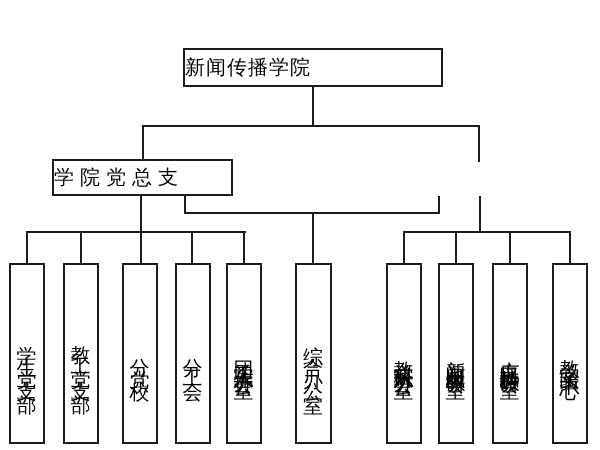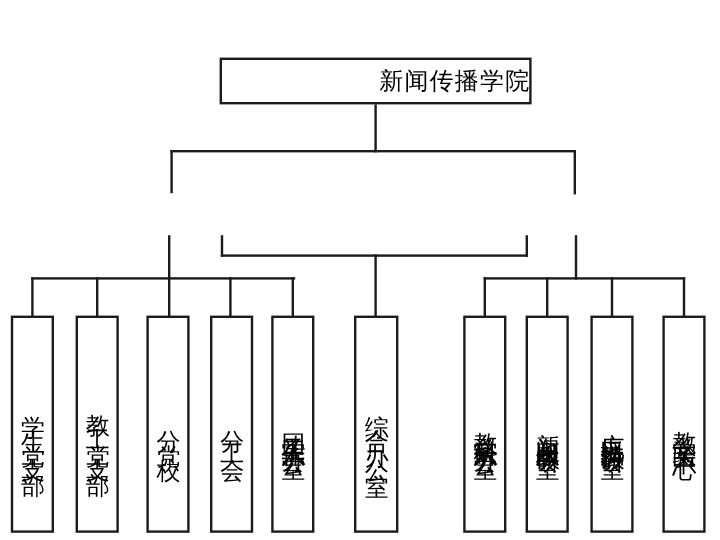--- a/index.html
+++ b/index.html
@@ -2,21 +2,21 @@
 <html><head>
 <meta charset="utf-8">
 <style>
   html,body{margin:0;padding:0;background:#ffffff;}
   .stage{
     position:relative;width:600px;height:450px;background:#ffffff;overflow:hidden;
     font-family:"Liberation Serif","DejaVu Serif",serif;color:#000;
   }
   .hbox{
     position:absolute;box-sizing:border-box;border:2px solid #1c1c1c;background:#fff;
-    display:flex;align-items:center;justify-content:flex-end;font-size:20px;
+    display:flex;align-items:center;justify-content:flex-start;font-size:20px;
   }
   .hbox.root{left:183px;top:48px;width:260px;height:39px;}
   .hbox.party{left:52px;top:159px;width:181px;height:37px;}
   .hbox.admin{left:389px;top:160px;width:181px;height:36px;}
   .hbox.root span{letter-spacing:1px;margin-right:-1px;}
   .hbox.party span{letter-spacing:6px;margin-right:-6px;}
   .hbox.admin span{letter-spacing:8px;margin-right:-8px;}
   .vbox{
     position:absolute;top:263px;width:36px;height:181px;box-sizing:border-box;
     border:2px solid #1c1c1c;background:#fff;
@@ -35,20 +35,23 @@
 </style>
 </head>
 <body>
 
 <div class="stage">
 
   <div class="hbox root">
     <span>新闻传播学院</span>
   </div>
 
+  <div class="hbox party">
+    <span>学院党总支</span>
+  </div>
 
 
   <div class="vbox sp-wide b1">
     <span>学生党支部</span>
   </div>
   <div class="vbox sp-wide b2">
     <span>教工党支部</span>
   </div>
   <div class="vbox sp-wide b3">
     <span>分党校</span>

